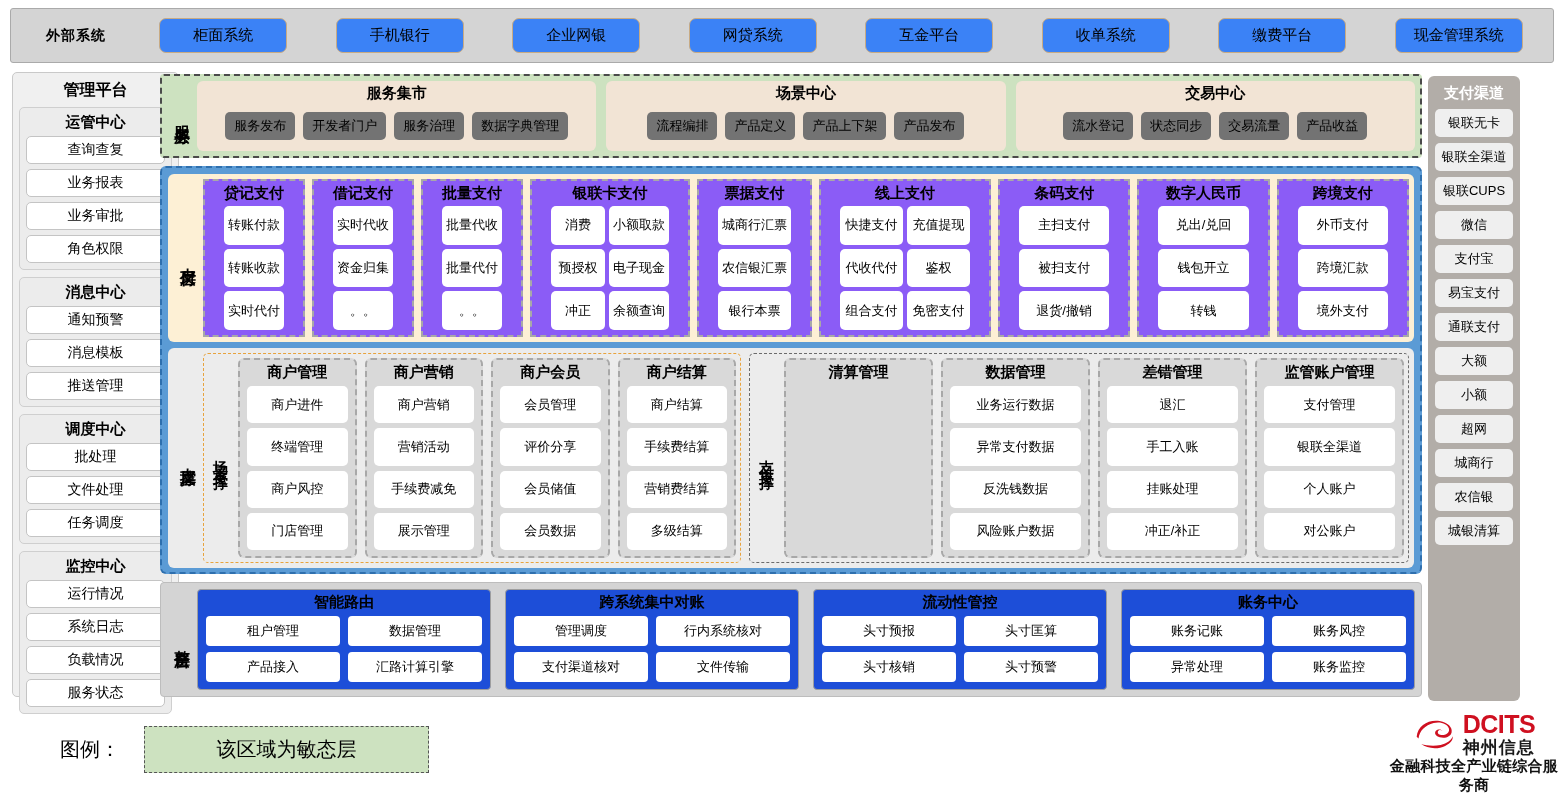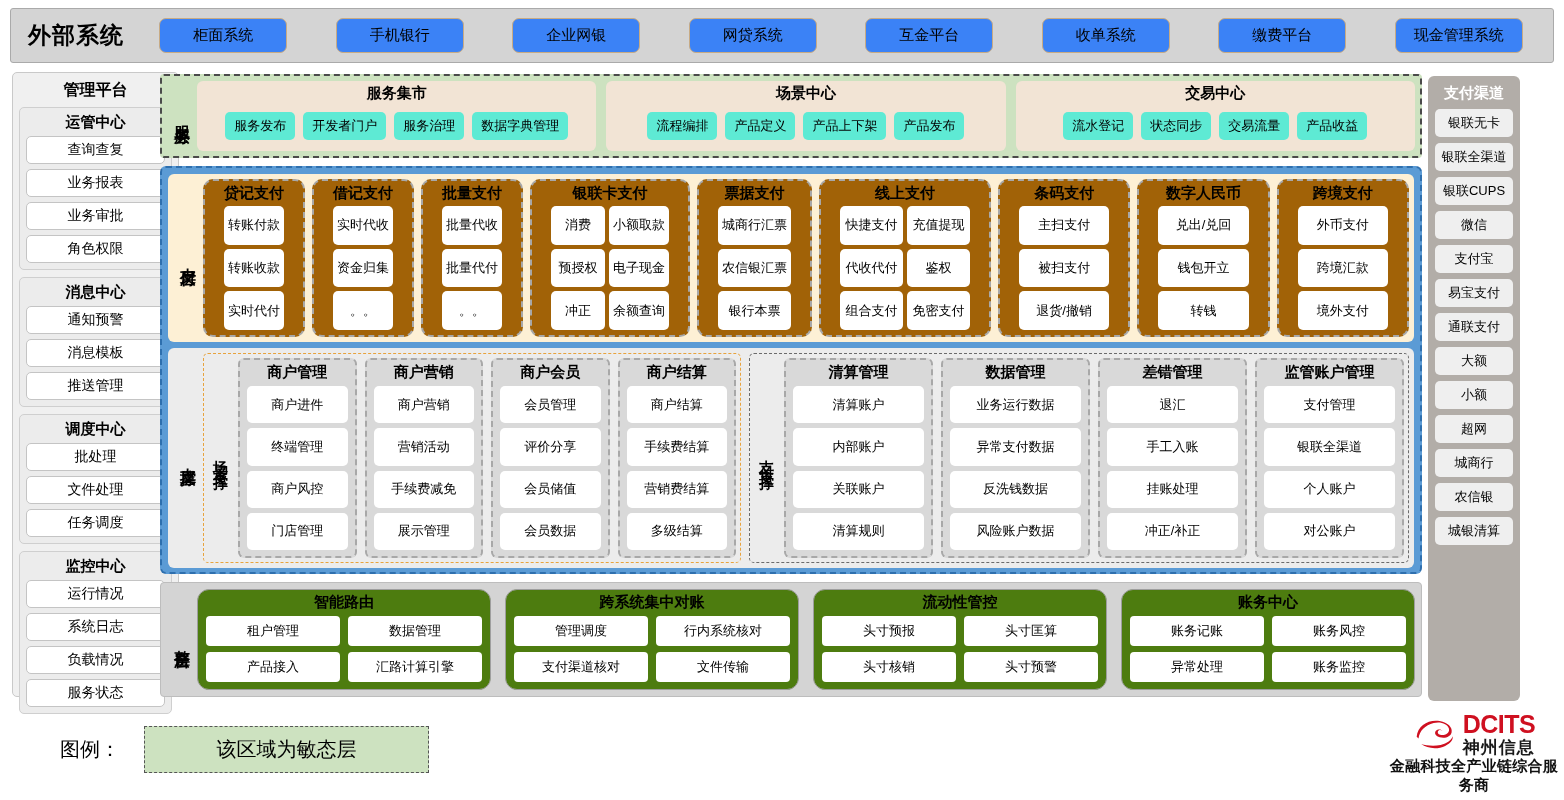--- a/index.html
+++ b/index.html
@@ -13,21 +13,21 @@
   .page{position:relative;width:1564px;height:800px;box-sizing:border-box;}
 
   
   .ext-bar{
     position:absolute;left:10px;top:8px;width:1544px;height:55px;
     background:#d4d4d4;border:1px solid #aaa;border-radius:3px;
     display:flex;align-items:center;box-sizing:border-box;padding:0 6px;
   }
   .ext-title{
     width:118px;flex:0 0 118px;text-align:center;
-    font-weight:bold;font-size:23px;letter-spacing:1px;
+    font-weight:bold;font-size:14px;letter-spacing:1px;
   }
   .ext-items{flex:1;display:flex;align-items:center;justify-content:space-around;height:100%;}
   .ext-chip{
     background:#3b82f6;border:1px solid #c8ab84;border-radius:7px;
     font-size:15px;padding:7px 0;width:128px;text-align:center;
     box-sizing:border-box;
   }
 
   
   .mgmt{
@@ -70,39 +70,39 @@
     letter-spacing:2px;line-height:1;
   }
   .svc-groups{flex:1;display:flex;gap:10px;}
   .svc-group{
     flex:1;background:#f2e4d5;border-radius:6px;box-sizing:border-box;
     padding:2px 6px 6px;display:flex;flex-direction:column;
   }
   .svc-group-title{text-align:center;font-weight:bold;font-size:15px;margin:1px 0 3px;}
   .svc-chips{display:flex;gap:8px;justify-content:center;align-items:center;flex:1;}
   .svc-chip{
-    background:#5eead4;border-radius:5px;font-size:13px;padding:5px 9px;text-align:center;
+    background:#737373;border-radius:5px;font-size:13px;padding:5px 9px;text-align:center;
     white-space:nowrap;
   }
 
   
   .stable{
     position:absolute;left:160px;top:166px;width:1262px;height:408px;
     background:#5b9bd5;border:2px dashed #2e6fae;border-radius:6px;
     box-sizing:border-box;padding:6px;
   }
 
   
   .pay-layer{
     height:168px;background:#fdf0d5;border-radius:6px;box-sizing:border-box;
     display:flex;padding:5px;margin-bottom:6px;
   }
   .pay-groups{flex:1;display:flex;gap:7px;}
   .pay-group{
-    background:#a16207;border:2px dashed #a8a8a8;border-radius:10px;
+    background:#8b5cf6;border:2px dashed #a8a8a8;border-radius:0;
     box-sizing:border-box;padding:2px 19px 5px;display:flex;flex-direction:column;
   }
   .pay-group-title{text-align:center;font-weight:bold;font-size:15px;margin:1px 0 3px;}
   .pay-grid{flex:1;display:grid;gap:4px;align-content:stretch;}
   .pay-grid.c1{grid-template-columns:1fr;}
   .pay-grid.c2{grid-template-columns:1fr 1fr;}
   .pay-chip{
     background:#fff;border-radius:5px;font-size:13px;display:flex;
     align-items:center;justify-content:center;text-align:center;white-space:nowrap;
     padding:0 4px;
@@ -138,21 +138,21 @@
   }
 
   
   .int-layer{
     position:absolute;left:160px;top:582px;width:1262px;height:115px;
     background:#d4d4d4;border:1px solid #bdbdbd;border-radius:4px;
     box-sizing:border-box;display:flex;padding:6px;
   }
   .int-groups{flex:1;display:flex;gap:14px;}
   .int-group{
-    flex:1;background:#4d7c0f;border:1px solid #9e9e9e;border-radius:12px;
+    flex:1;background:#1d4ed8;border:1px solid #9e9e9e;border-radius:4px;
     box-sizing:border-box;padding:2px 8px 7px;display:flex;flex-direction:column;
   }
   .int-group-title{text-align:center;font-weight:bold;font-size:15px;margin:1px 0 4px;}
   .int-grid{flex:1;display:grid;grid-template-columns:1fr 1fr;gap:6px 8px;}
   .int-chip{
     background:#fff;border-radius:4px;font-size:13px;
     display:flex;align-items:center;justify-content:center;text-align:center;
     white-space:nowrap;padding:0 3px;
   }
 
@@ -426,26 +426,20 @@
 
           </div>
         </div>
 
         <div class="sup-panel paysup">
           <div class="sup-inner-label">支付支撑</div>
           <div class="sup-groups">
 
             <div class="sup-group">
               <div class="sup-group-title">清算管理</div>
-              <div class="sup-chips">
-                <div class="sup-chip">清算账户</div>
-                <div class="sup-chip">内部账户</div>
-                <div class="sup-chip">关联账户</div>
-                <div class="sup-chip">清算规则</div>
-              </div>
             </div>
 
             <div class="sup-group">
               <div class="sup-group-title">数据管理</div>
               <div class="sup-chips">
                 <div class="sup-chip">业务运行数据</div>
                 <div class="sup-chip">异常支付数据</div>
                 <div class="sup-chip">反洗钱数据</div>
                 <div class="sup-chip">风险账户数据</div>
               </div>

